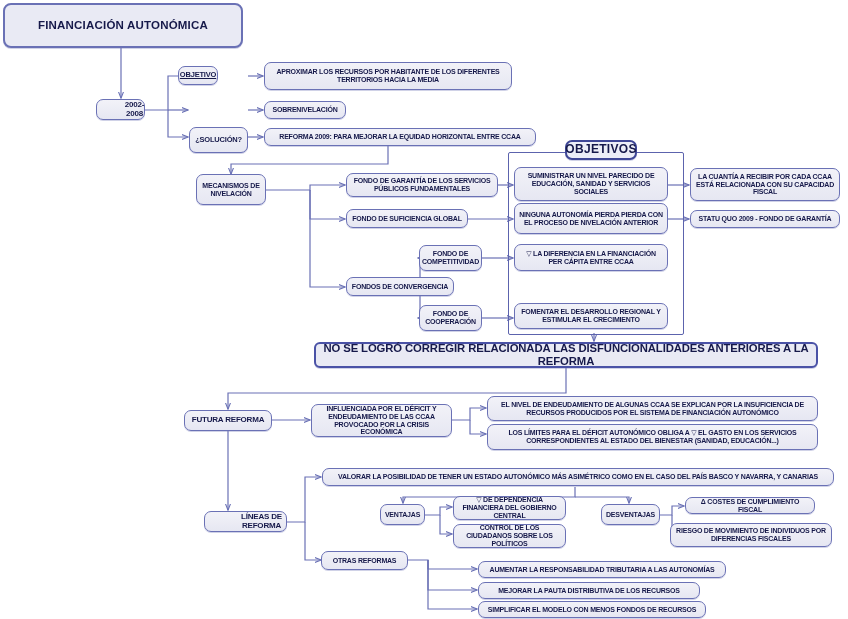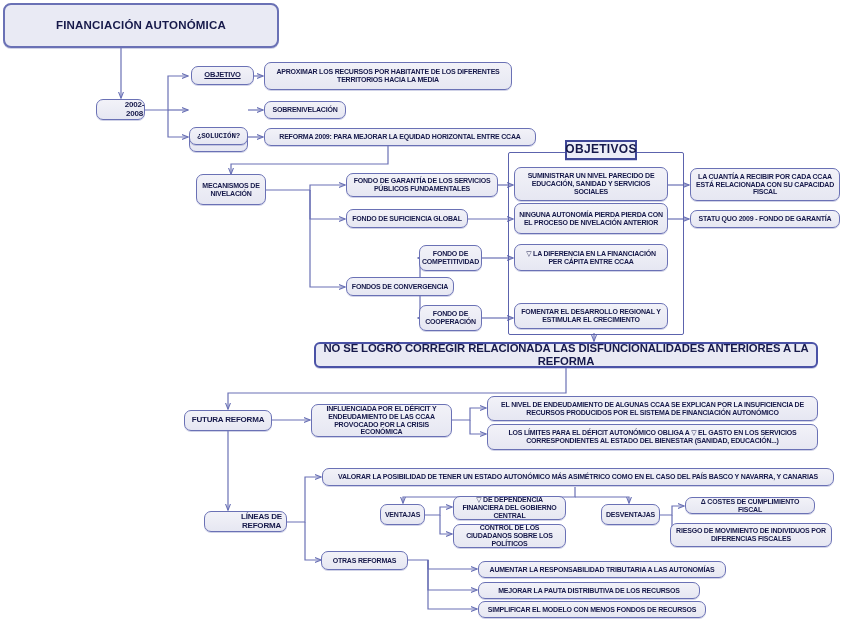--- a/index.html
+++ b/index.html
@@ -15,21 +15,21 @@
         padding:1px 4px;letter-spacing:-0.2px;
         box-shadow:0 1px 0 rgba(120,125,185,.35);}
   .title-node{border:2px solid #6a71b5;border-radius:8px;background:#e9eaf4;
       flex-direction:column;justify-content:center;gap:7px;}
   .title-node .l1{font-size:11.5px;font-weight:bold;letter-spacing:.2px;}
   .title-node .l2{font-size:11px;font-weight:bold;letter-spacing:.1px;}
   .banner{border:2px solid #4a52a6;border-radius:6px;background:#e9eaf4;
       font-size:11.3px;letter-spacing:-.1px;}
   .objetivos-frame{position:absolute;border:1.6px solid #5c63ad;border-radius:2px;
       background:transparent;}
-  .obj-label{border:2px solid #3f4796;border-radius:0;background:#eceef7;
+  .obj-label{border:2px solid #3f4796;border-radius:7px;background:#eceef7;
       font-size:12px;letter-spacing:.3px;z-index:3;}
   .f7{font-size:7px;}
   .f75{font-size:7.5px;}
   .f8{font-size:8px;}
 </style>
 </head>
 <body>
 
 <div id="canvas">
 
@@ -90,29 +90,29 @@
 
       <path d="M660,515 L672,515 L672,506 L684,506"></path>
       <path d="M672,515 L672,533 L684,533"></path>
 
       <path d="M408,560 L428,560 L428,569 L477,569"></path>
       <path d="M428,560 L428,590 L477,590"></path>
       <path d="M428,560 L428,609 L477,609"></path>
     </g>
   </svg>
 
-  <div class="node title-node" style="left:3px;top:3px;width:276px;height:45px;">
+  <div class="node title-node" style="left:3px;top:3px;width:240px;height:45px;">
     <span class="l1">FINANCIACIÓN AUTONÓMICA</span>
   </div>
 
   <div class="node f8" style="left:96px;top:99px;width:49px;height:21px;padding-left:32px;">2002-2008</div>
 
-  <div class="node f75" style="left:191px;top:66px;width:63px;height:19px;text-decoration:underline;">OBJETIVO</div>
+  <div class="node f75" style="left:178px;top:66px;width:40px;height:19px;text-decoration:underline;">OBJETIVO</div>
   <div class="node f75" style="left:189px;top:100px;width:59px;height:19px;margin-top:33px;">PROBLEMA</div>
-  <div class="node f75" style="left:189px;top:127px;width:59px;height:18px;font-family:Liberation Mono, monospace;">¿SOLUCIÓN?</div>
+  <div class="node f75" style="left:189px;top:127px;width:59px;height:26px;">¿SOLUCIÓN?</div>
 
   <div class="node f7" style="left:264px;top:62px;width:248px;height:28px;">APROXIMAR LOS RECURSOS POR HABITANTE DE LOS DIFERENTES TERRITORIOS HACIA LA MEDIA</div>
   <div class="node f7" style="left:264px;top:101px;width:82px;height:18px;">SOBRENIVELACIÓN</div>
   <div class="node f7" style="left:264px;top:128px;width:272px;height:18px;">REFORMA 2009: PARA MEJORAR LA EQUIDAD HORIZONTAL ENTRE CCAA</div>
 
   <div class="node f7" style="left:196px;top:174px;width:70px;height:31px;">MECANISMOS DE NIVELACIÓN</div>
 
   <div class="node f7" style="left:346px;top:173px;width:152px;height:24px;">FONDO DE GARANTÍA DE LOS SERVICIOS PÚBLICOS FUNDAMENTALES</div>
   <div class="node f7" style="left:346px;top:209px;width:122px;height:19px;">FONDO DE SUFICIENCIA GLOBAL</div>
   <div class="node f7" style="left:346px;top:277px;width:108px;height:19px;">FONDOS DE CONVERGENCIA</div>

